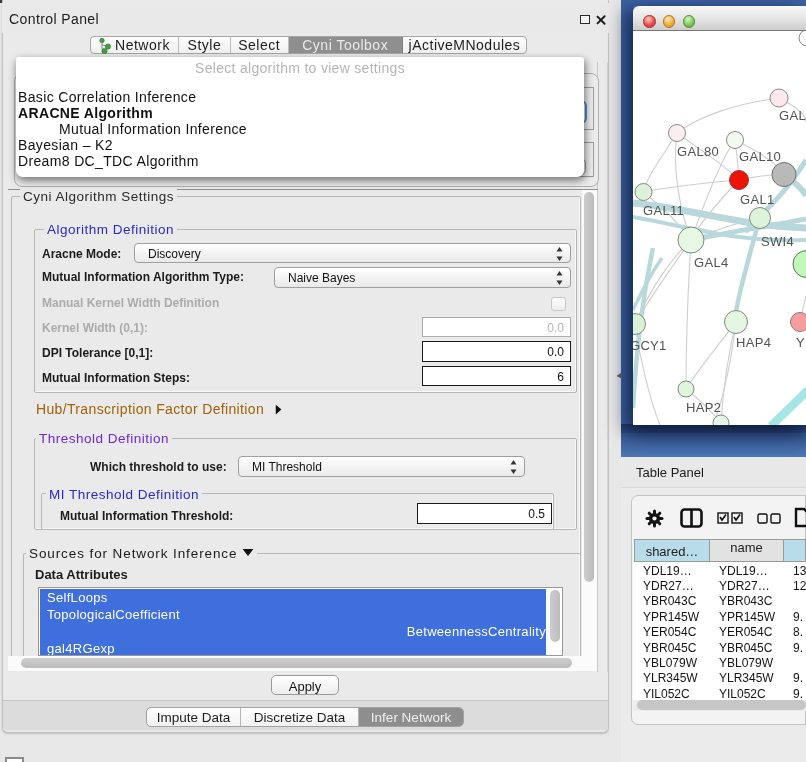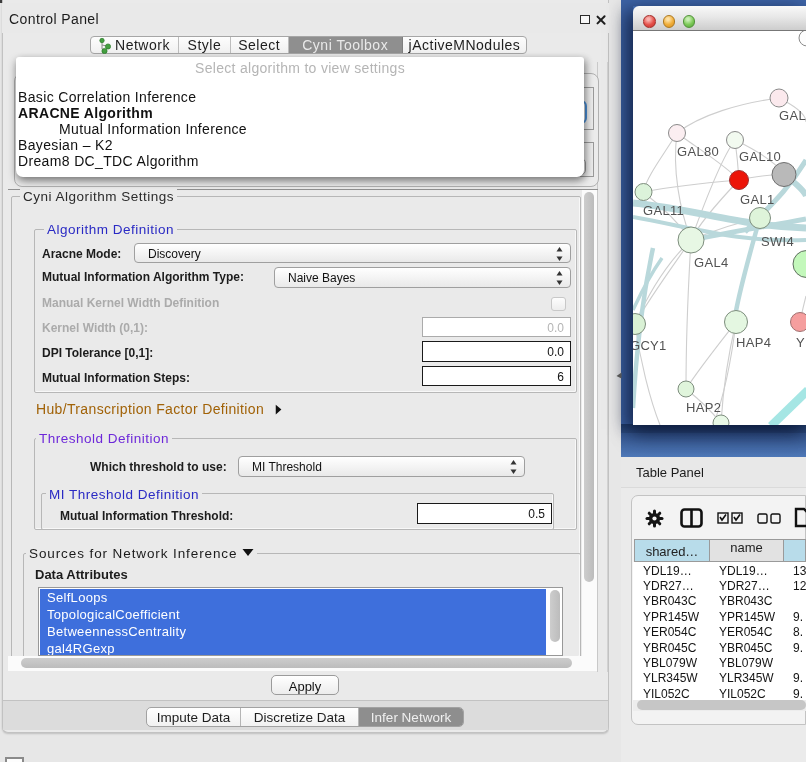--- a/index.html
+++ b/index.html
@@ -197,21 +197,21 @@
 <div class="abs gtitle" style="left:26px; top:546px; color:#1c1c1c; font-size:13.5px; letter-spacing:0.9px;">Sources for Network Inference
   <svg width="12" height="9" viewBox="0 0 12 9" style="vertical-align:1px;">
       <path d="M0.5 1 L11.5 1 L6 8 Z" fill="#111"></path>
     </svg>
 </div>
 <div class="lbl" style="left:35px; top:567px; font-size:13px;">Data Attributes</div>
 
 <div class="abs" id="datalist">
   <div class="litem" style="top:1px;">SelfLoops</div>
   <div class="litem" style="top:18px;">TopologicalCoefficient</div>
-  <div class="litem" style="top:35px;">BetweennessCentrality</div>
+  <div class="litem" style="top:35px;text-align:right;">BetweennessCentrality</div>
   <div class="litem" style="top:52px;">gal4RGexp</div>
   <div class="sbtrack" style="left:509px; top:1px; width:15px; height:67px; background:#fff;"></div>
   <div class="sbthumb" style="left:511px; top:2px; width:10px; height:52px;"></div>
 </div>
 
 <div class="sbtrack" style="left:582px; top:190px; width:15px; height:466px;"></div>
 <div class="sbthumb" style="left:584px; top:192px; width:10px; height:390px;"></div>
 <div class="sbtrack" style="left:8px; top:656px; width:589px; height:15px;"></div>
 <div class="sbthumbh" style="left:21px; top:658px; width:551px; height:10px;"></div>
 

